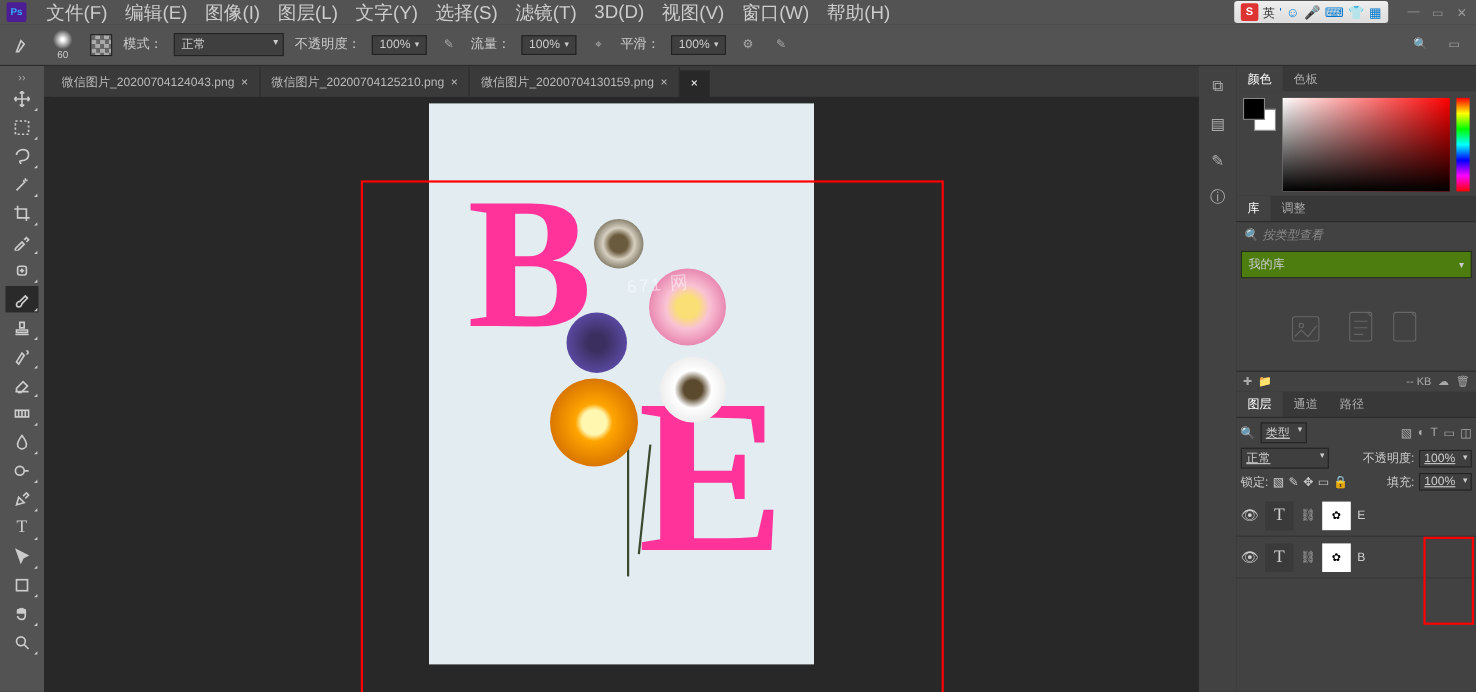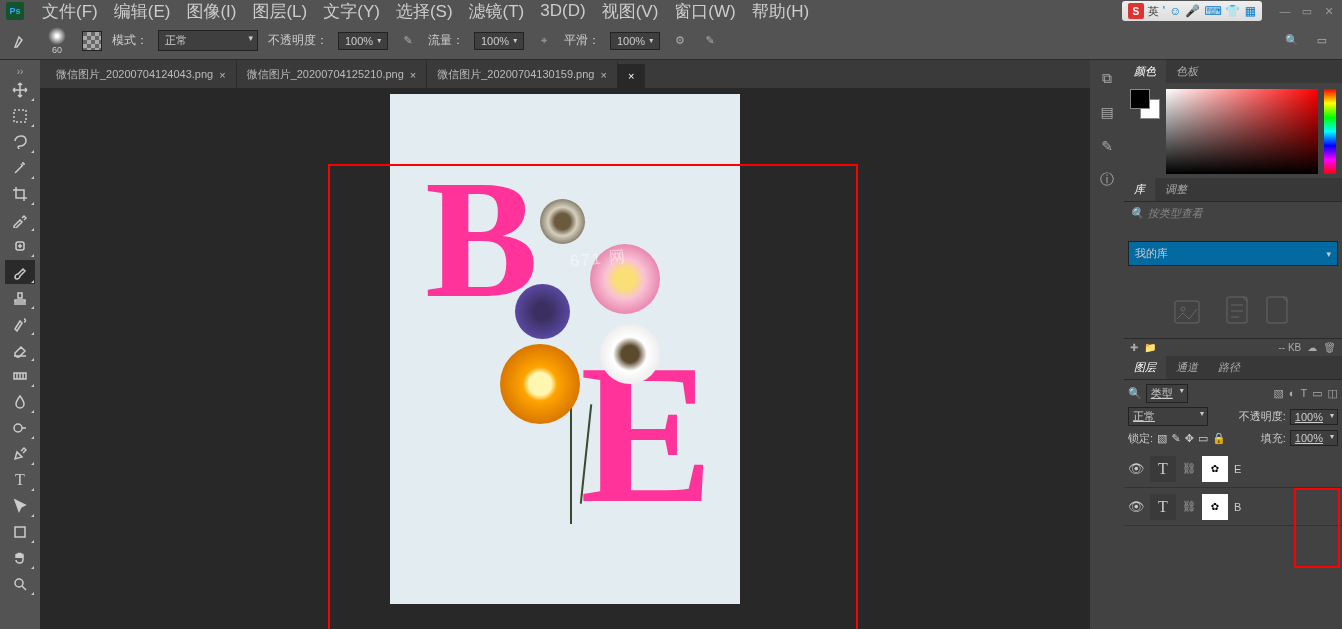--- a/index.html
+++ b/index.html
@@ -1,20 +1,20 @@
 <!DOCTYPE html>
 <html><head>
 <meta charset="utf-8">
 <style>
 * { margin: 0; padding: 0; box-sizing: border-box; font-family: "Microsoft YaHei", sans-serif; }
 body { background: #323232; color: #ccc; font-size: 11px; overflow: hidden; width: 1342px; height: 629px; }
 
 
 .menubar { background: #535353; height: 22px; display: flex; align-items: center; padding: 0 6px; }
-.ps-icon { width: 18px; height: 18px; background: #14532d; color: #31a8ff; display: flex; align-items: center; justify-content: center; font-weight: bold; font-size: 9px; border-radius: 2px; margin-right: 10px; }
+.ps-icon { width: 18px; height: 18px; background: #4c1d95; color: #31a8ff; display: flex; align-items: center; justify-content: center; font-weight: bold; font-size: 9px; border-radius: 2px; margin-right: 10px; }
 .menu-item { padding: 0 8px; cursor: pointer; font-size: 17px; }
 .ime-bar { margin-left: auto; display: flex; align-items: center; gap: 4px; background: linear-gradient(#eee, #ddd); color: #333; padding: 2px 6px; border-radius: 3px; }
 .ime-icon { width: 16px; height: 16px; background: #d33; color: #fff; display: flex; align-items: center; justify-content: center; font-weight: bold; border-radius: 2px; font-size: 10px; }
 .ime-sym { color: #0077cc; font-size: 12px; }
 .win-controls { display: flex; gap: 8px; margin-left: 16px; color: #999; }
 .win-btn { width: 14px; height: 14px; display: flex; align-items: center; justify-content: center; cursor: pointer; }
 
 
 .optbar { background: #535353; height: 38px; display: flex; align-items: center; padding: 0 10px; gap: 10px; border-bottom: 1px solid #2a2a2a; }
 .opt-tool { width: 22px; height: 22px; display: flex; align-items: center; justify-content: center; }
@@ -58,32 +58,32 @@
 .s1 { left: 140px; top: 260px; height: 120px; }
 .s2 { left: 155px; top: 260px; height: 100px; transform: rotate(6deg); }
 .watermark { position: absolute; left: 180px; top: 155px; color: rgba(255,255,255,0.5); font-size: 16px; letter-spacing: 2px; transform: rotate(-5deg); }
 
 
 .panel-strip { width: 34px; background: #424242; display: flex; flex-direction: column; align-items: center; padding-top: 6px; gap: 10px; }
 .strip-ic { width: 24px; height: 24px; display: flex; align-items: center; justify-content: center; font-size: 14px; color: #aaa; }
 
 .panels { width: 218px; background: #424242; display: flex; flex-direction: column; }
 .panel-tabs { display: flex; background: #383838; }
-.panel-tab { padding: 4px 10px; font-size: 11px; cursor: pointer; color: #aaa; font-style: italic; }
+.panel-tab { padding: 4px 10px; font-size: 11px; cursor: pointer; color: #aaa; }
 .panel-tab.active { background: #424242; color: #fff; }
 .color-panel { height: 95px; display: flex; padding: 6px; gap: 6px; align-items: flex-start; }
 .fgbg { position: relative; width: 30px; height: 30px; }
 .fg-sw { position: absolute; top: 0; left: 0; width: 20px; height: 20px; background: #000; border: 1px solid #888; }
 .bg-sw { position: absolute; bottom: 0; right: 0; width: 20px; height: 20px; background: #fff; border: 1px solid #888; }
 .picker { flex: 1; height: 85px; background: linear-gradient(to bottom, rgba(0,0,0,0), #000), linear-gradient(to right, #fff, #f00); }
 .hue-strip { width: 12px; height: 85px; background: linear-gradient(to bottom, #f00, #ff0, #0f0, #0ff, #00f, #f0f, #f00); }
 
 .lib-panel { flex: 0 0 155px; display: flex; flex-direction: column; border-top: 1px solid #2a2a2a; }
 .lib-search { padding: 4px 6px; display: flex; align-items: center; gap: 4px; color: #888; font-style: italic; }
-.lib-row { padding: 4px 6px; background: #0369a1; border: 1px solid #222; margin: 16px 4px; display: flex; align-items: center; position: relative; }
+.lib-row { padding: 4px 6px; background: #4d7c0f; border: 1px solid #222; margin: 3px 4px; display: flex; align-items: center; position: relative; }
 .lib-row::after { content: "▾"; position: absolute; right: 6px; font-size: 9px; }
 .lib-icons { display: flex; align-items: center; justify-content: center; flex: 1; gap: 10px; color: #666; }
 .lib-footer { display: flex; align-items: center; padding: 3px 6px; gap: 6px; color: #aaa; font-size: 10px; border-top: 1px solid #2a2a2a; }
 .lib-footer .sp { flex: 1; }
 
 .layers-panel { flex: 1; display: flex; flex-direction: column; border-top: 1px solid #2a2a2a; }
 .layers-controls { padding: 4px; display: flex; flex-direction: column; gap: 4px; }
 .lc-row { display: flex; align-items: center; gap: 4px; font-size: 11px; }
 .lc-drop { background: #3f3f3f; border: 1px solid #222; padding: 1px 14px 1px 4px; position: relative; flex: 0 0 auto; text-decoration: underline; }
 .lc-drop::after { content: "▾"; position: absolute; right: 3px; top: 1px; font-size: 8px; }

